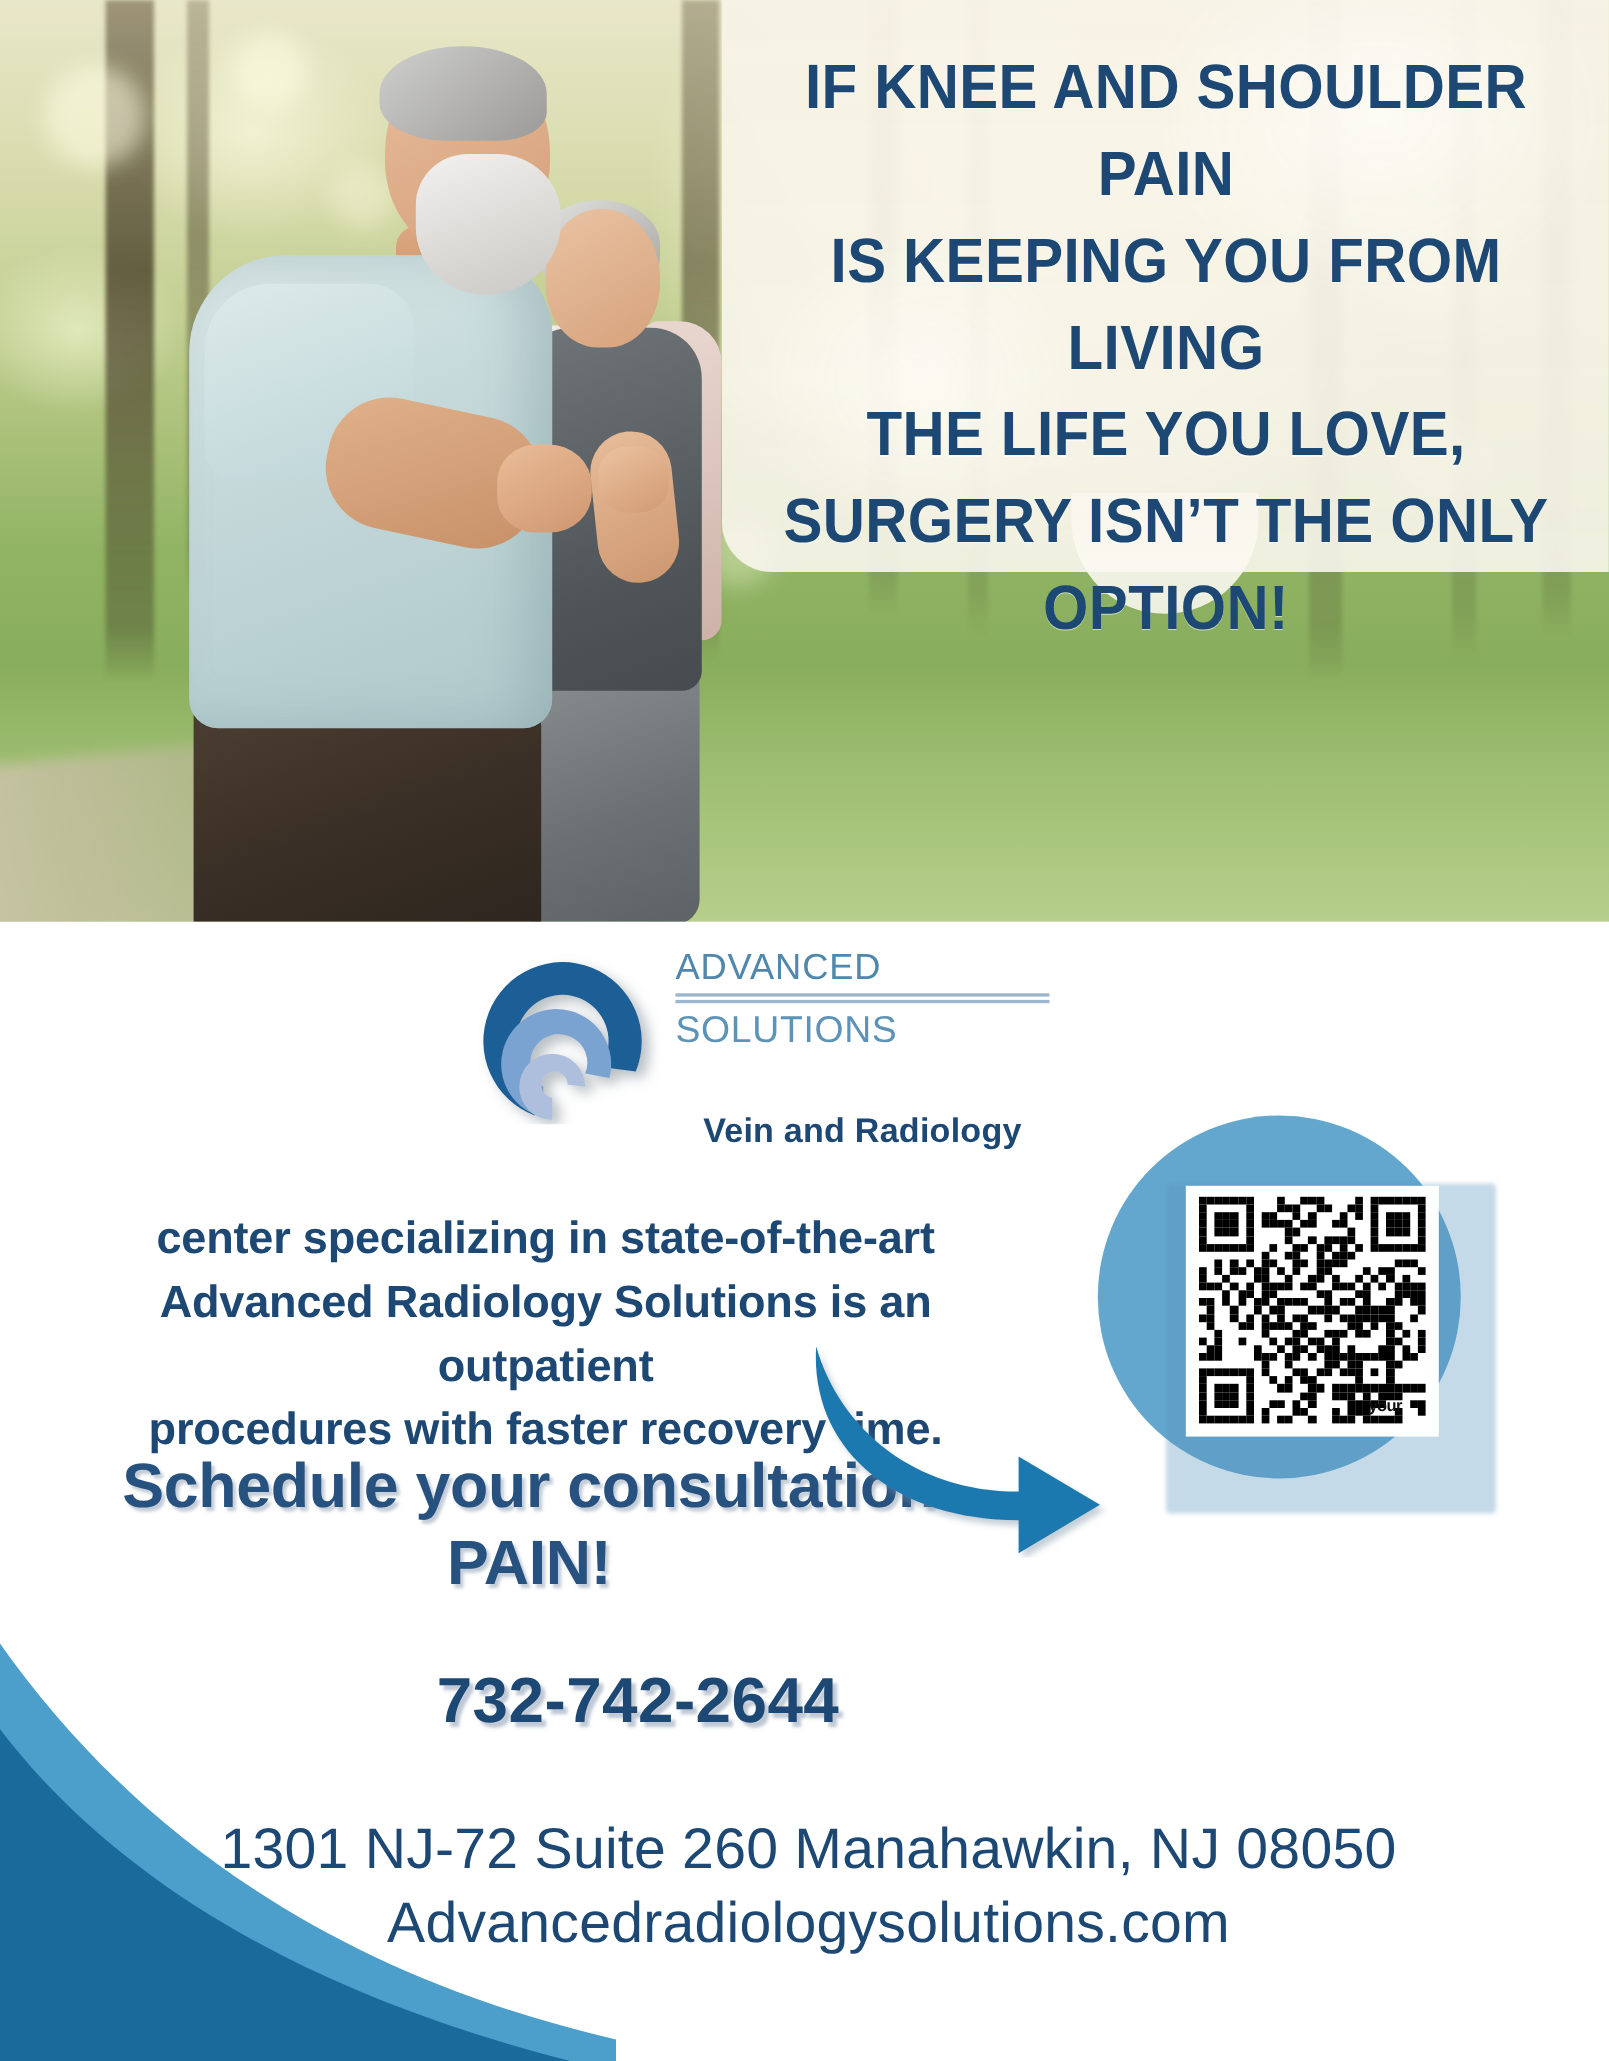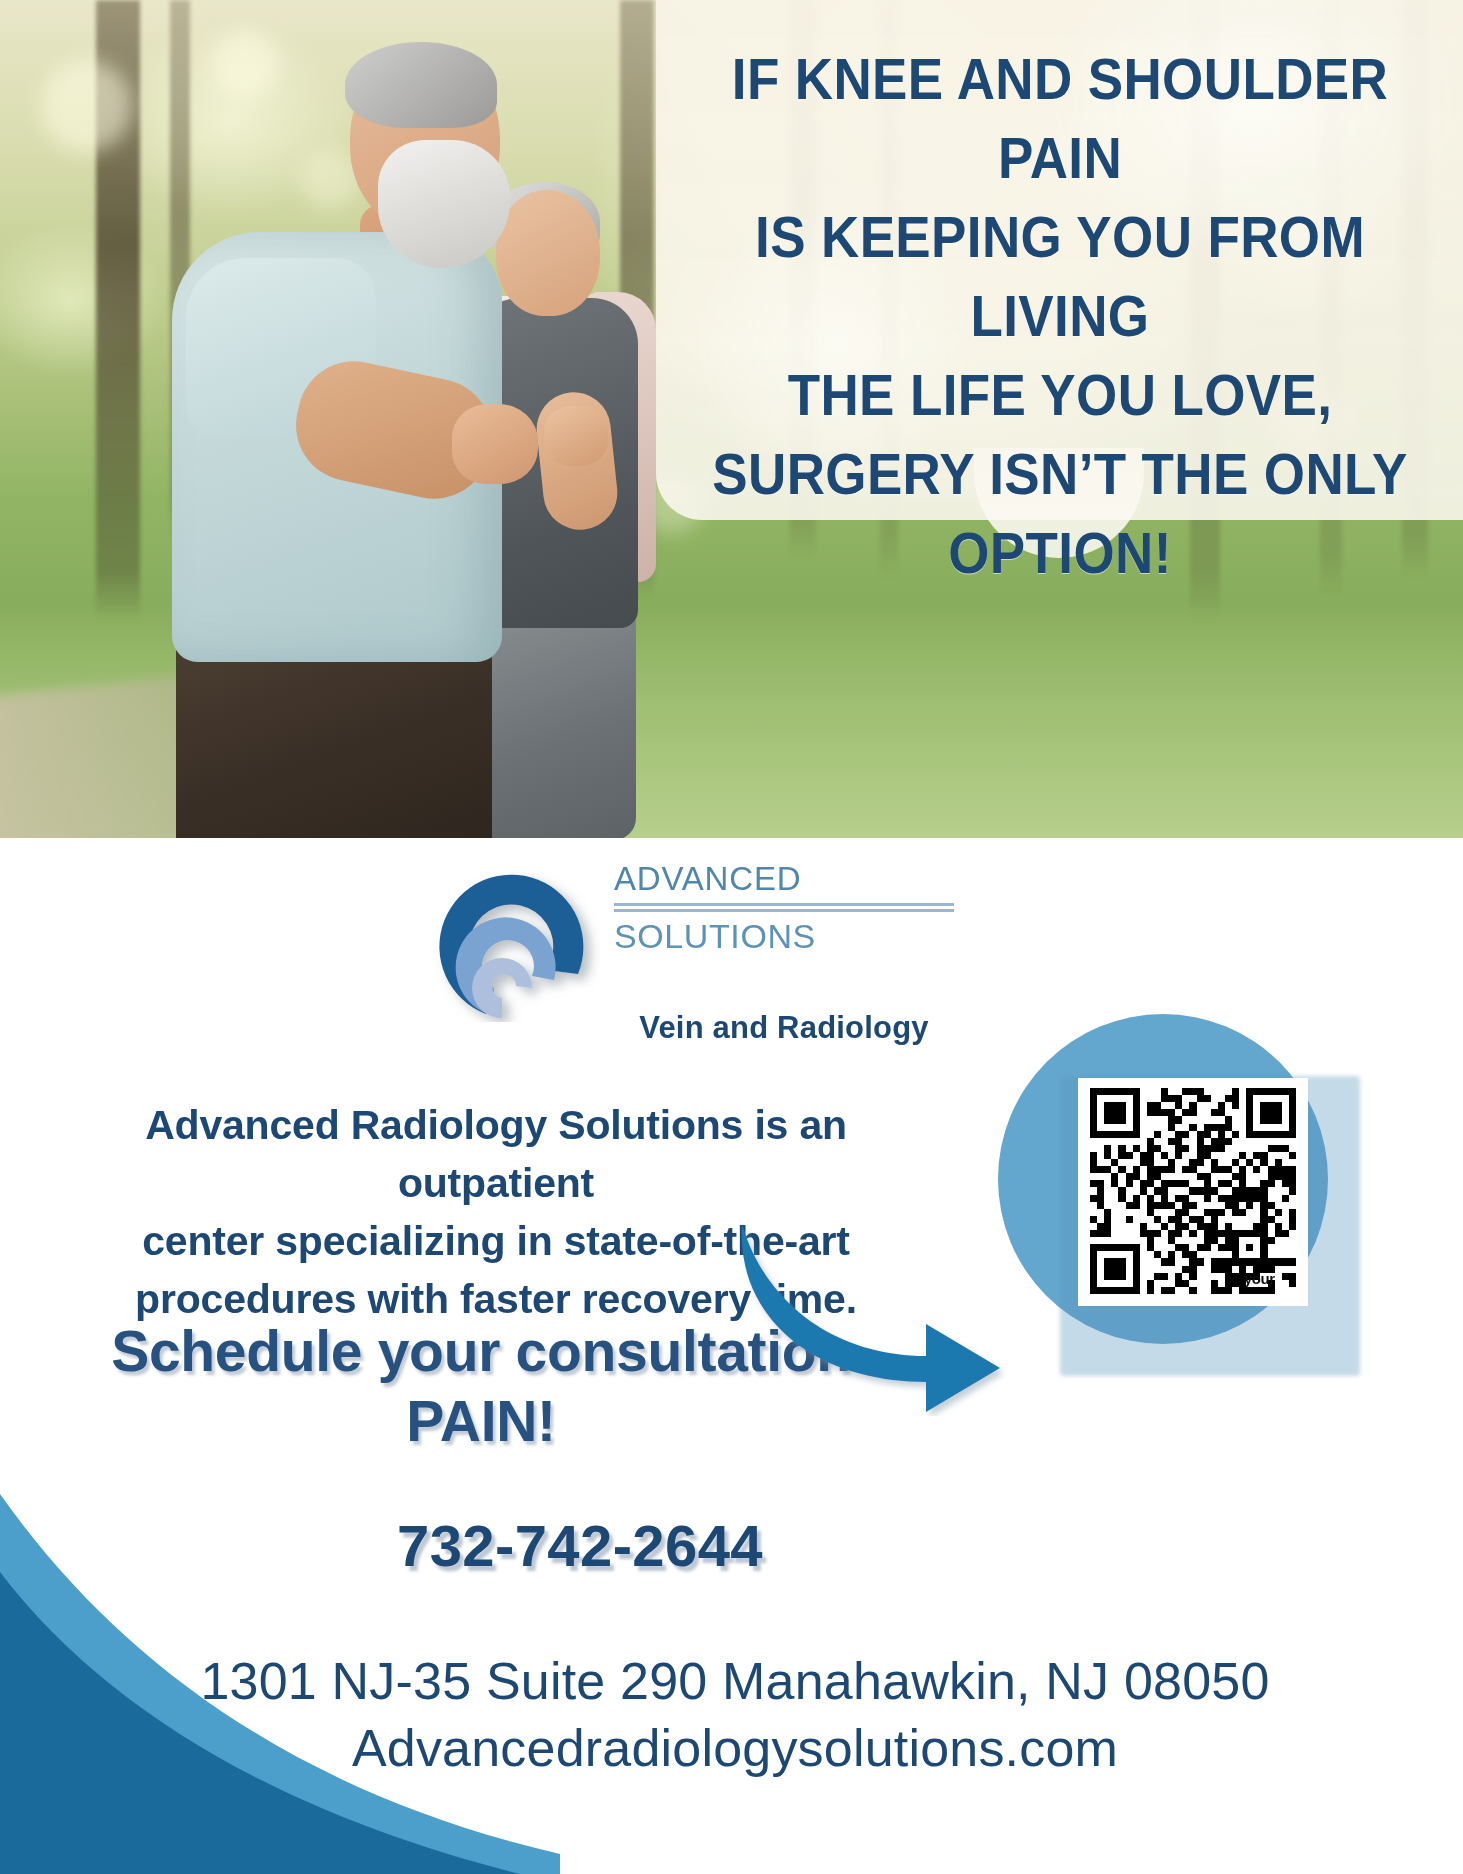--- a/index.html
+++ b/index.html
@@ -511,22 +511,22 @@
       <div class="logo-text">
         <div class="logo-advanced">ADVANCED</div>
         <div class="logo-rule"></div>
         <div class="logo-rule"></div>
         <div class="logo-solutions">SOLUTIONS</div>
       </div>
       <div class="logo-tagline">Vein and Radiology</div>
     </div>
 
     <div class="body-copy">
+      <div>center specializing in state-of-the-art</div>
       <div>Advanced Radiology Solutions is an outpatient</div>
-      <div>center specializing in state-of-the-art</div>
       <div>procedures with faster recovery time.</div>
     </div>
 
     <div class="cta">
       <div>Schedule your consultation</div>
       <div>PAIN!</div>
     </div>
 
     <svg class="arrow" viewBox="0 0 320 200">
       <defs>
@@ -1383,21 +1383,21 @@
         <i></i>
         <i style="background: transparent;"></i>
         <i style="background: transparent;"></i>
         <i style="background: transparent;"></i>
       </div>
     <div class="qr-bitly">your</div>
 
     <div class="phone">732-742-2644</div>
 
     <div class="address">
-      <div>1301 NJ-35 Suite 290  Manahawkin, NJ 08050</div>
+      <div>1301 NJ-72 Suite 260  Manahawkin, NJ 08050</div>
       <div>Advancedradiologysolutions.com</div>
     </div>
 
     <svg class="swoosh" viewBox="0 0 560 420" preserveAspectRatio="none">
       <path d="M0 40 C120 210 300 340 560 400 L560 420 L0 420 Z" fill="#4c9ecb"></path>
       <path d="M0 118 C110 262 290 362 520 420 L0 420 Z" fill="#1b6a9c"></path>
     </svg>
 
   </div>
 </div>

